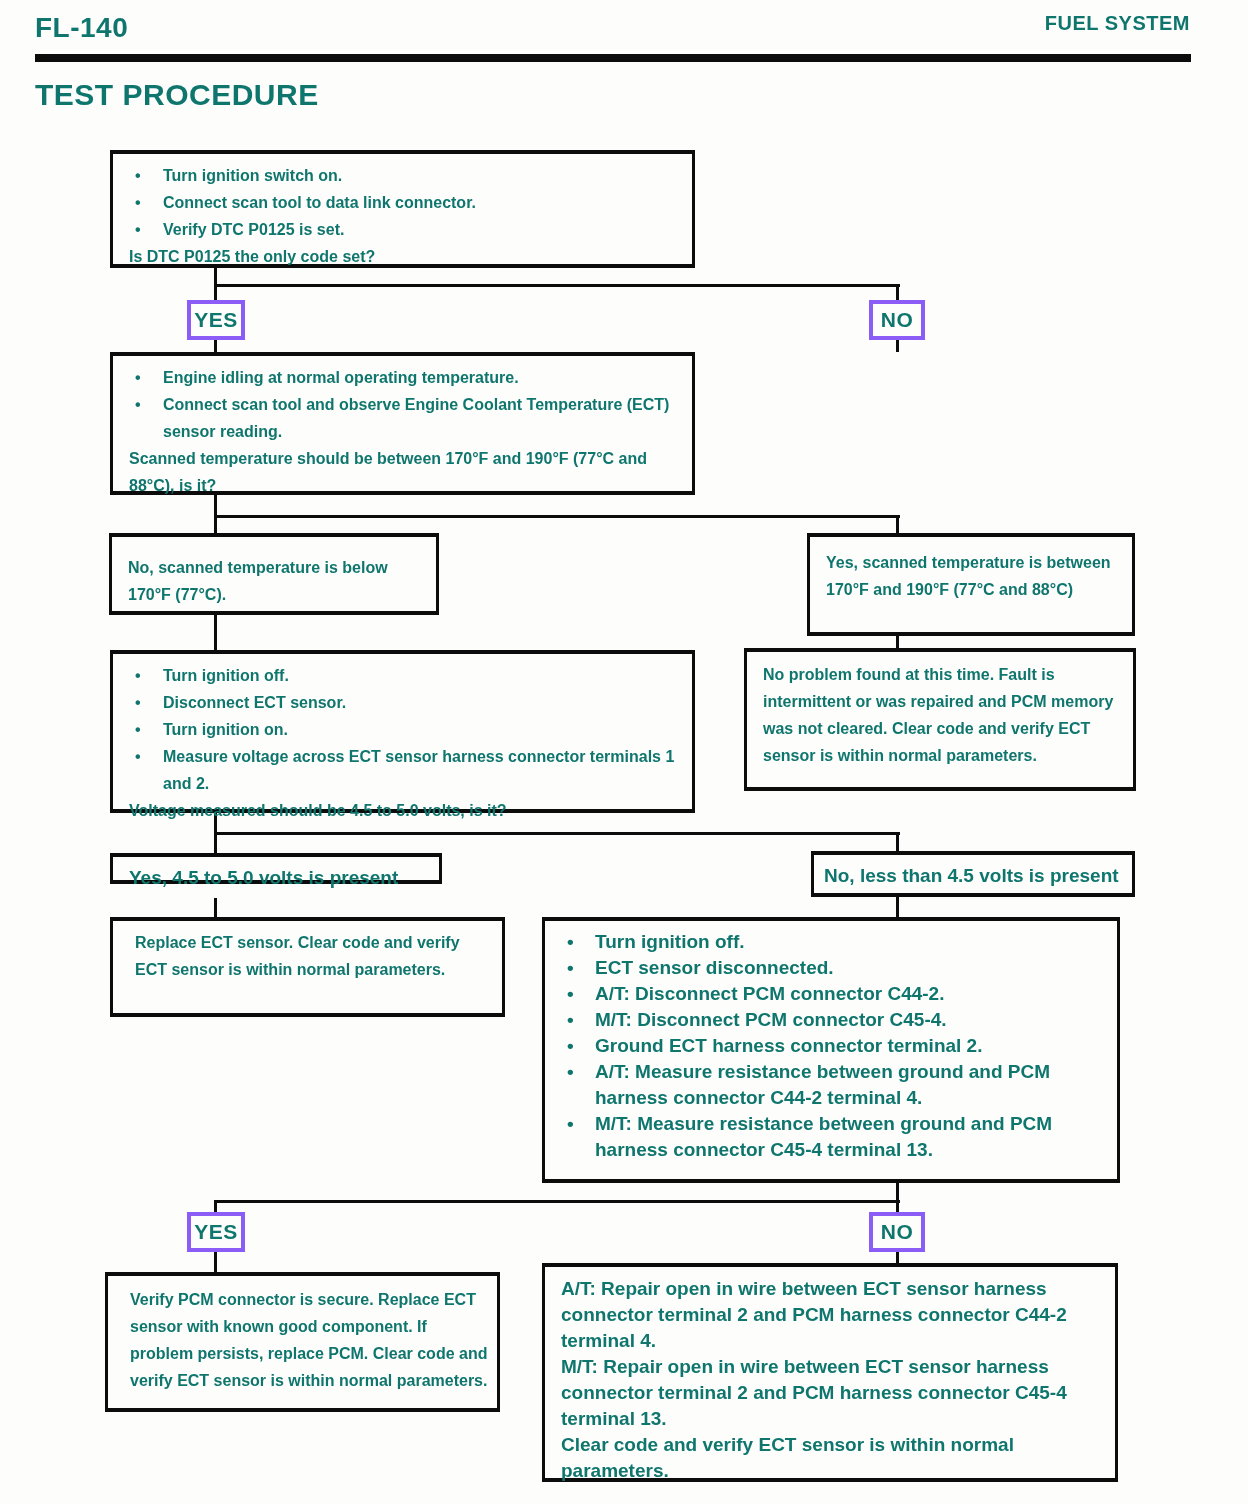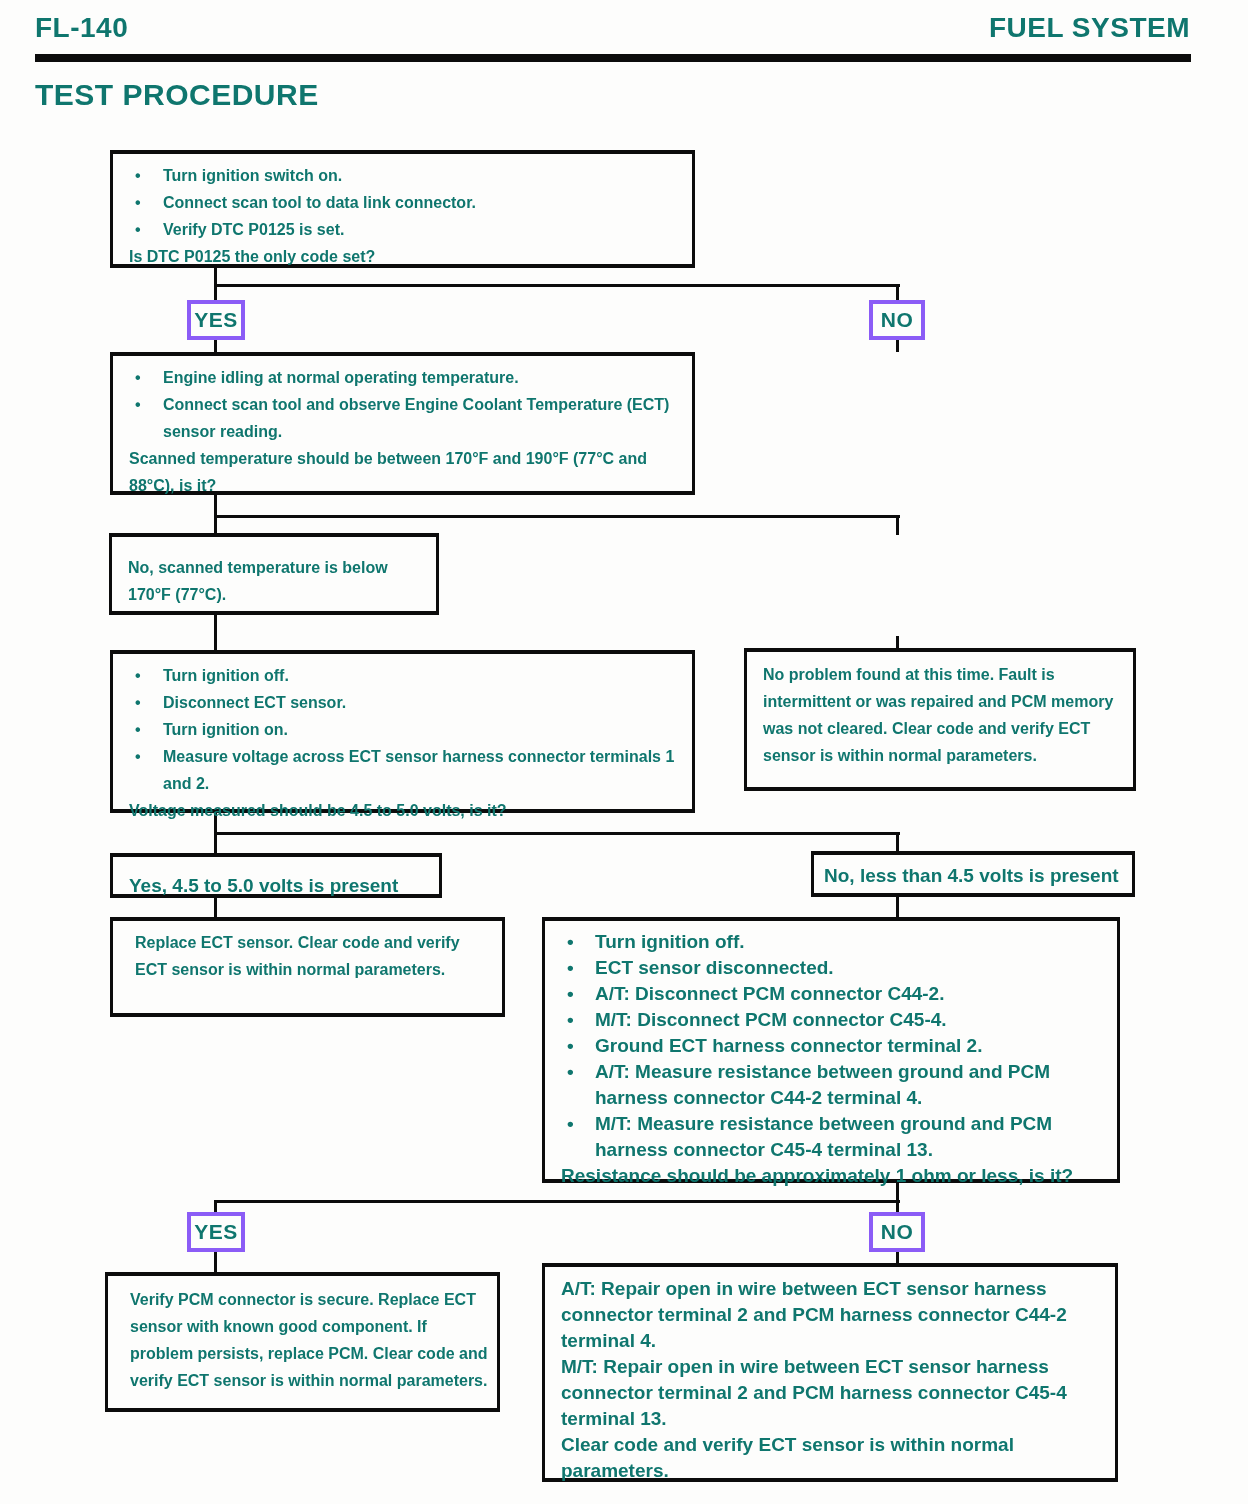--- a/index.html
+++ b/index.html
@@ -13,21 +13,21 @@
     margin:0 auto;
     -webkit-font-smoothing:none;
   }
   
   .hdr-code{
     position:absolute;left:35px;top:12px;
     font-size:28px;font-weight:700;letter-spacing:0.5px;
   }
   .hdr-section{
     position:absolute;right:58px;top:12px;
-    font-size:28px;font-weight:700;letter-spacing:0.5px;
+    font-size:20px;font-weight:700;letter-spacing:0.5px;
   }
   .hdr-rule{
     position:absolute;left:35px;top:54px;width:1156px;height:8px;
     background:#0c0c0c;
   }
   .page-title{
     position:absolute;left:35px;top:78px;
     font-size:30px;font-weight:700;letter-spacing:0.5px;
   }
   
@@ -127,20 +127,23 @@
         <span class="li-text">Connect scan tool and observe Engine Coolant Temperature (ECT) sensor reading.</span>
       </div>
     <div class="qline">Scanned temperature should be between 170°F and 190°F (77°C and 88°C), is it?</div>
   </div>
 
 
   <div class="fbox" style="left:109px;top:533px;width:330px;height:82px;padding-top:17px;">
     <div class="para">No, scanned temperature is below 170°F (77°C).</div>
   </div>
 
+  <div class="fbox" style="left:807px;top:533px;width:328px;height:103px;padding-top:12px;">
+    <div class="para">Yes, scanned temperature is between 170°F and 190°F (77°C and 88°C)</div>
+  </div>
 
   <div class="fbox" style="left:110px;top:650px;width:585px;height:163px;">
     <div class="li">
         <span class="bullet"></span>
         <span class="li-text">Turn ignition off.</span>
       </div>
     <div class="li">
         <span class="bullet"></span>
         <span class="li-text">Disconnect ECT sensor.</span>
       </div>
@@ -152,21 +155,21 @@
         <span class="bullet"></span>
         <span class="li-text">Measure voltage across ECT sensor harness connector terminals 1 and 2.</span>
       </div>
     <div class="qline">Voltage measured should be 4.5 to 5.0 volts, is it?</div>
   </div>
 
   <div class="fbox" style="left:744px;top:648px;width:392px;height:143px;padding-top:9px;">
     <div class="para">No problem found at this time. Fault is intermittent or was repaired and PCM memory was not cleared. Clear code and verify ECT sensor is within normal parameters.</div>
   </div>
 
-  <div class="fbox small-font" style="left:110px;top:853px;width:332px;height:45px;padding-top:16px;">
+  <div class="fbox small-font" style="left:110px;top:853px;width:332px;height:31px;padding-top:8px;">
     <div class="para">Yes, 4.5 to 5.0 volts is present</div>
   </div>
 
   <div class="fbox small-font" style="left:811px;top:851px;width:324px;height:46px;padding-top:8px;padding-left:10px;">
     <div class="para">No, less than 4.5 volts is present</div>
   </div>
 
   <div class="fbox" style="left:110px;top:917px;width:395px;height:100px;padding-left:22px;">
     <div class="para">Replace ECT sensor. Clear code and verify ECT sensor is within normal parameters.</div>
   </div>
@@ -193,21 +196,20 @@
         <span class="li-text">Ground ECT harness connector terminal 2.</span>
       </div>
     <div class="li">
         <span class="bullet"></span>
         <span class="li-text">A/T: Measure resistance between ground and PCM harness connector C44-2 terminal 4.</span>
       </div>
     <div class="li">
         <span class="bullet"></span>
         <span class="li-text">M/T: Measure resistance between ground and PCM harness connector C45-4 terminal 13.</span>
       </div>
-    <div class="qline">Resistance should be approximately 1 ohm or less, is it?</div>
   </div>
 
   <div class="label-box" style="left:187px;top:1212px;width:58px;height:40px;">YES</div>
   <div class="label-box" style="left:869px;top:1212px;width:56px;height:40px;">NO</div>
 
   <div class="fbox" style="left:105px;top:1272px;width:395px;height:140px;padding-top:10px;padding-left:22px;">
     <div class="para">Verify PCM connector is secure. Replace ECT sensor with known good component. If problem persists, replace PCM. Clear code and verify ECT sensor is within normal parameters.</div>
   </div>
 
   <div class="fbox small-font" style="left:542px;top:1263px;width:576px;height:219px;padding-top:9px;">

